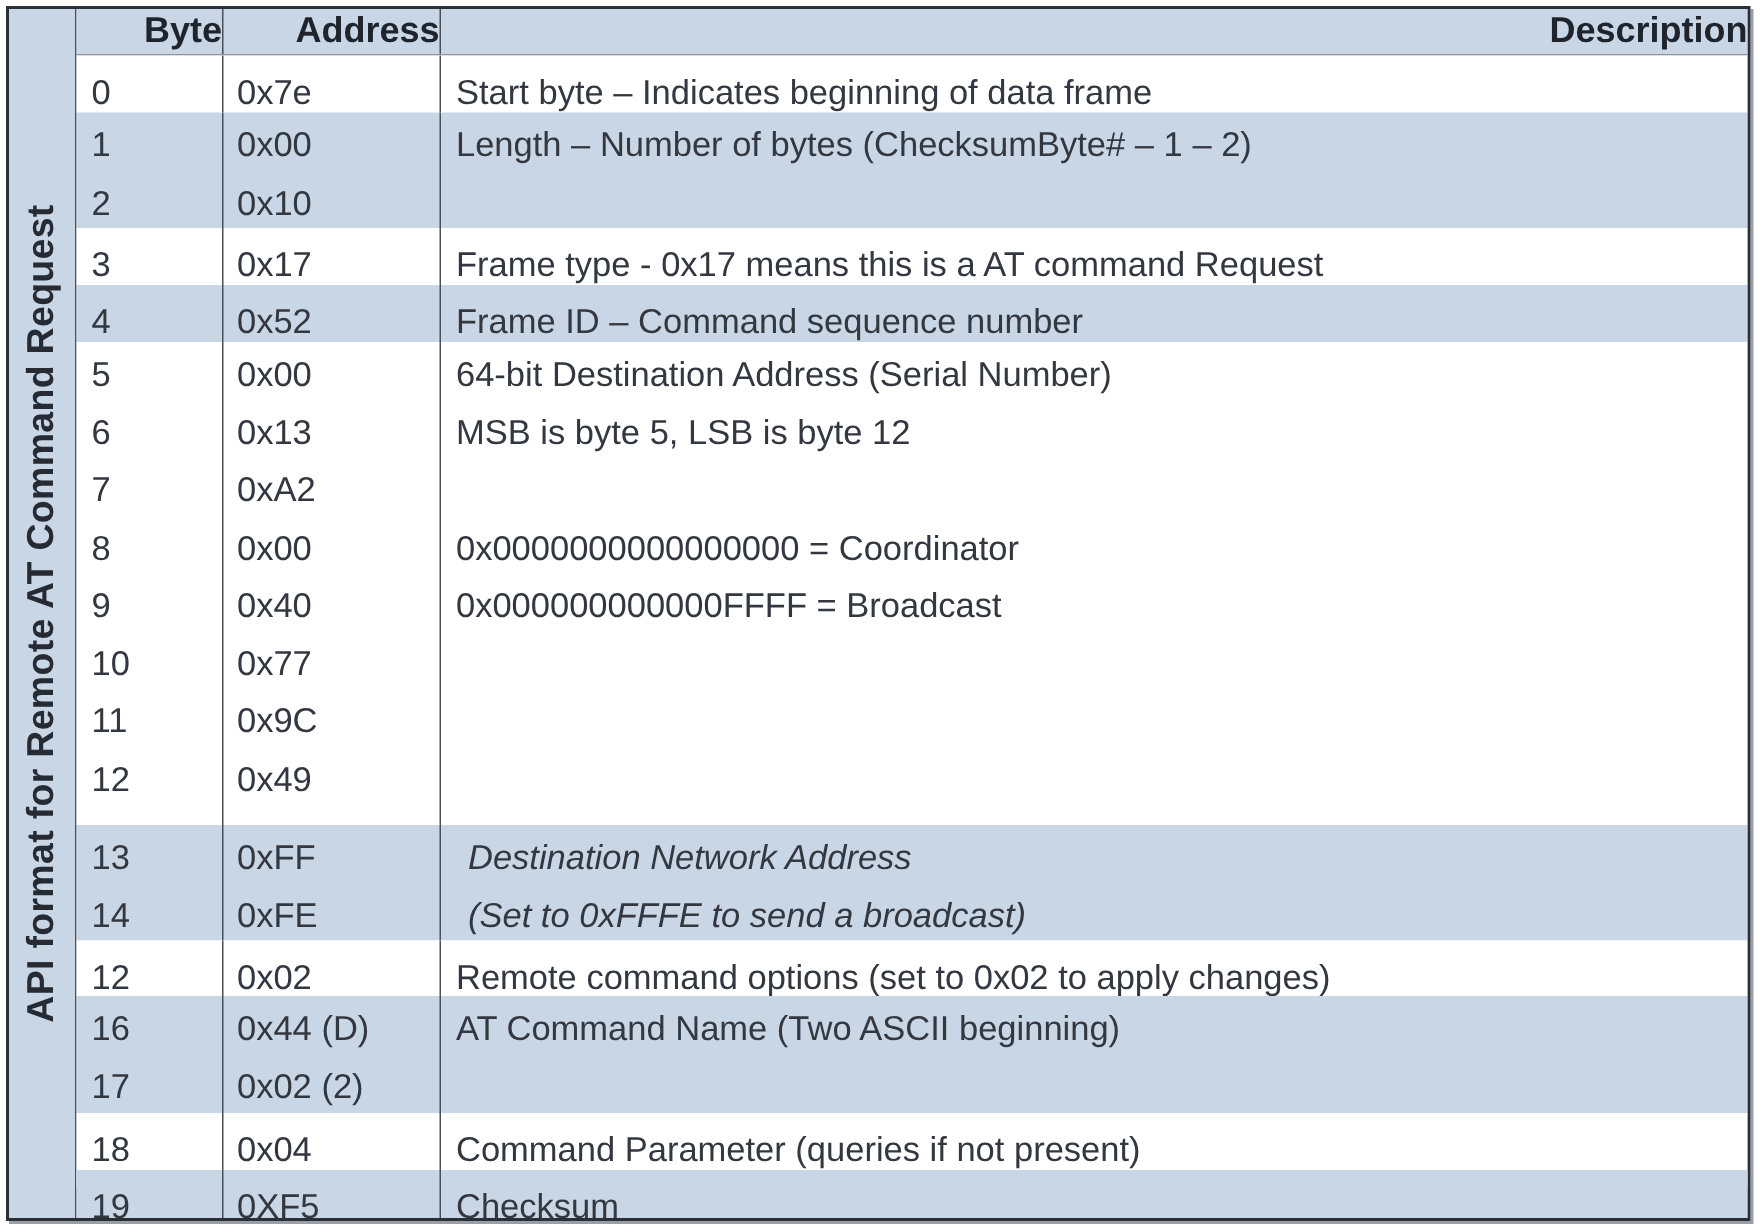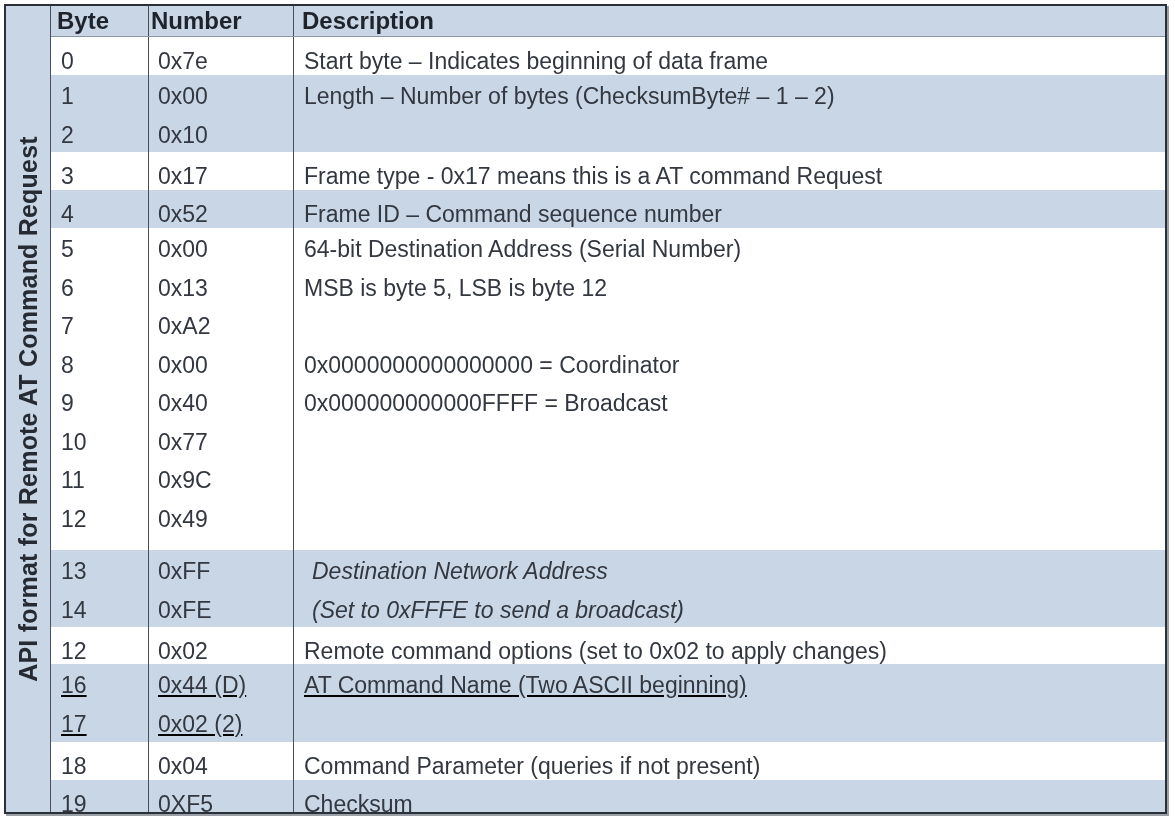--- a/index.html
+++ b/index.html
@@ -76,40 +76,41 @@
     .cell.byte { width: 98px; border-right: 1.5px solid #4a4f57; }
     .cell.example { width: 145px; border-right: 1.5px solid #4a4f57; padding-left: 9px; }
     .cell.desc { flex: 1; padding-left: 10px; }
     .cell.desc.indent { padding-left: 18px; font-style: italic; }
     .header .cell {
       font-weight: bold;
       font-size: 24px;
       color: #1f242c;
       padding-top: 0;
       line-height: 30px;
+      text-align: right;
     }
     .header .cell.byte { padding-left: 6px; }
     .header .cell.example { padding-left: 2px; }
     .header .cell.desc { padding-left: 8px; }
     .lines { display: flex; flex-direction: column; }
     .lines div { height: 38.5px; line-height: 38.5px; }
     .multi .cell { padding-top: 2px; }
   </style>
 </head>
 <body>
 
 <div class="frame">
   <div class="side-label">
     <span>API format for Remote AT Command Request</span>
   </div>
 
   <div class="grid">
     <div class="row header" style="top:0;height:31px;">
       <div class="cell byte">Byte</div>
-      <div class="cell example">Number</div>
+      <div class="cell example">Address</div>
       <div class="cell desc">Description</div>
     </div>
 
     <div class="row white" style="top:31px;height:38px;">
       <div class="cell byte lines">
         <div>0</div>
       </div>
       <div class="cell example lines">
         <div>0x7e</div>
       </div>
@@ -206,21 +207,21 @@
         <div>12</div>
       </div>
       <div class="cell example lines">
         <div>0x02</div>
       </div>
       <div class="cell desc lines">
         <div>Remote command options (set to 0x02 to apply changes)</div>
       </div>
     </div>
 
-    <div class="row blue multi" style="top:658px;height:78px;text-decoration:underline;">
+    <div class="row blue multi" style="top:658px;height:78px;">
       <div class="cell byte lines">
         <div>16</div>
         <div>17</div>
       </div>
       <div class="cell example lines">
         <div>0x44 (D)</div>
         <div>0x02 (2)</div>
       </div>
       <div class="cell desc lines">
         <div>AT Command Name (Two ASCII beginning)</div>

